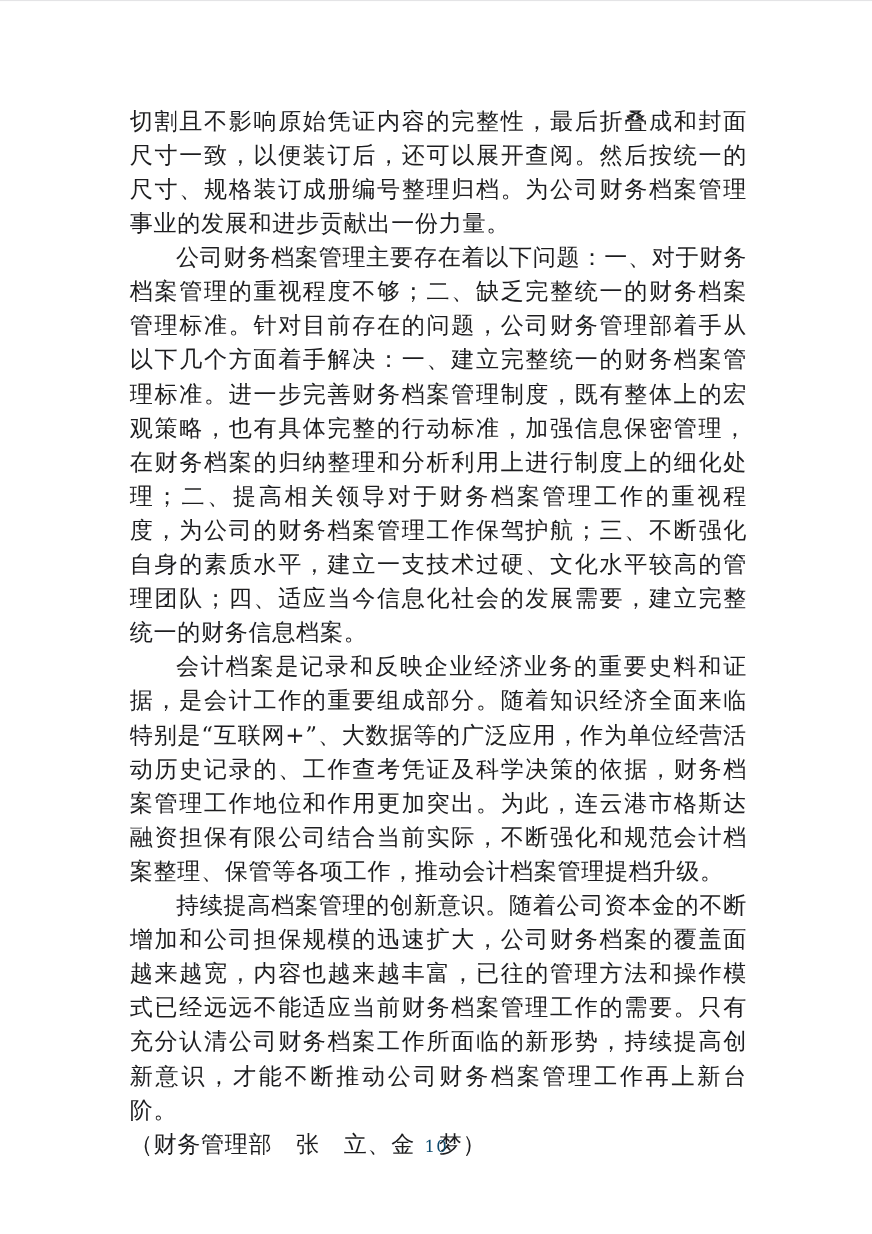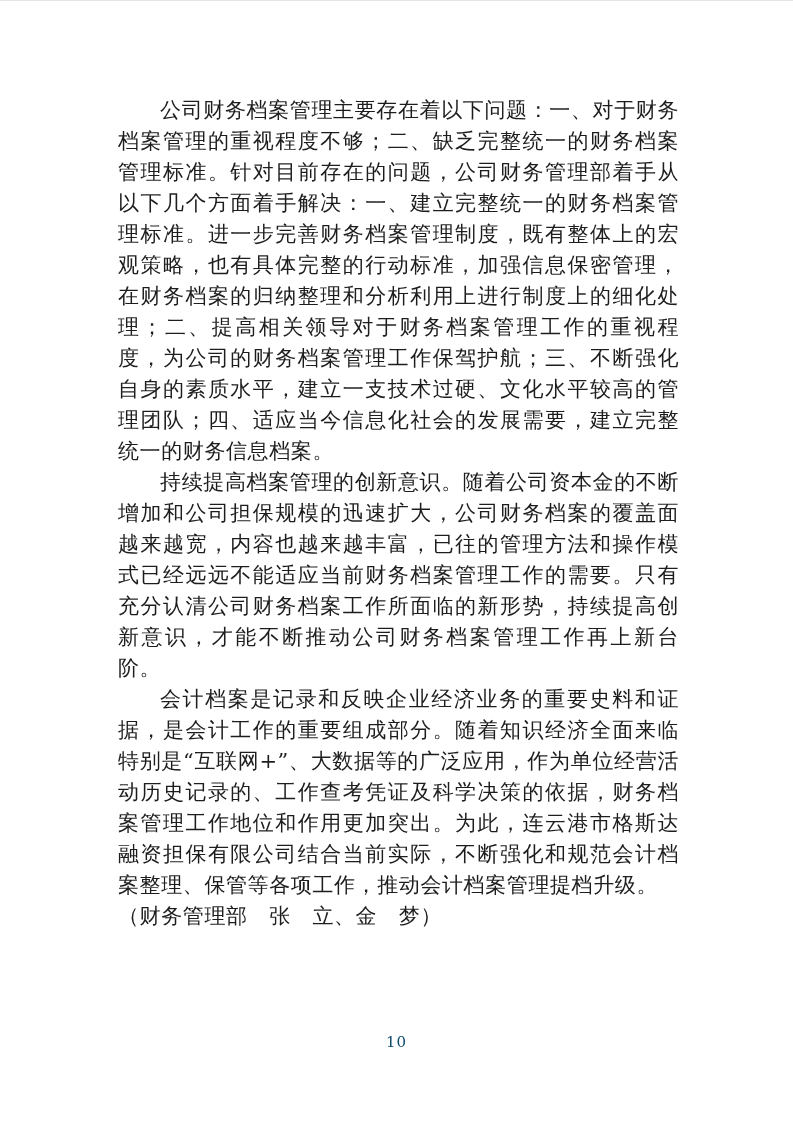--- a/index.html
+++ b/index.html
@@ -49,20 +49,21 @@
     letter-spacing: 1px;
     color: #0c4a6e;
     font-family: "DejaVu Serif", "Liberation Serif", serif;
   }
 </style>
 </head>
 <body>
 
 <div class="page">
   <div class="content">
+    <p>切割且不影响原始凭证内容的完整性，最后折叠成和封面尺寸一致，以便装订后，还可以展开查阅。然后按统一的尺寸、规格装订成册编号整理归档。为公司财务档案管理事业的发展和进步贡献出一份力量。</p>
     <p class="indent">公司财务档案管理主要存在着以下问题：一、对于财务档案管理的重视程度不够；二、缺乏完整统一的财务档案管理标准。针对目前存在的问题，公司财务管理部着手从以下几个方面着手解决：一、建立完整统一的财务档案管理标准。进一步完善财务档案管理制度，既有整体上的宏观策略，也有具体完整的行动标准，加强信息保密管理，在财务档案的归纳整理和分析利用上进行制度上的细化处理；二、提高相关领导对于财务档案管理工作的重视程度，为公司的财务档案管理工作保驾护航；三、不断强化自身的素质水平，建立一支技术过硬、文化水平较高的管理团队；四、适应当今信息化社会的发展需要，建立完整统一的财务信息档案。</p>
+    <p class="indent">会计档案是记录和反映企业经济业务的重要史料和证据，是会计工作的重要组成部分。随着知识经济全面来临特别是“互联网+”、大数据等的广泛应用，作为单位经营活动历史记录的、工作查考凭证及科学决策的依据，财务档案管理工作地位和作用更加突出。为此，连云港市格斯达融资担保有限公司结合当前实际，不断强化和规范会计档案整理、保管等各项工作，推动会计档案管理提档升级。</p>
     <p class="indent">持续提高档案管理的创新意识。随着公司资本金的不断增加和公司担保规模的迅速扩大，公司财务档案的覆盖面越来越宽，内容也越来越丰富，已往的管理方法和操作模式已经远远不能适应当前财务档案管理工作的需要。只有充分认清公司财务档案工作所面临的新形势，持续提高创新意识，才能不断推动公司财务档案管理工作再上新台阶。</p>
-    <p class="indent">会计档案是记录和反映企业经济业务的重要史料和证据，是会计工作的重要组成部分。随着知识经济全面来临特别是“互联网+”、大数据等的广泛应用，作为单位经营活动历史记录的、工作查考凭证及科学决策的依据，财务档案管理工作地位和作用更加突出。为此，连云港市格斯达融资担保有限公司结合当前实际，不断强化和规范会计档案整理、保管等各项工作，推动会计档案管理提档升级。</p>
     <p class="signature">（财务管理部　张　立、金　梦）</p>
   </div>
 
   <div class="page-number">10</div>
 </div>
 
 </body></html>

